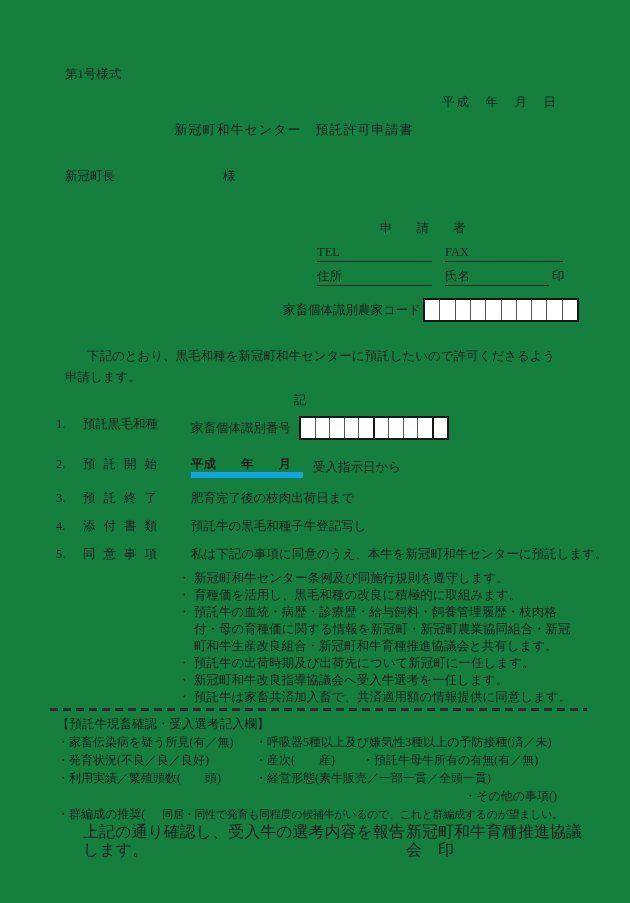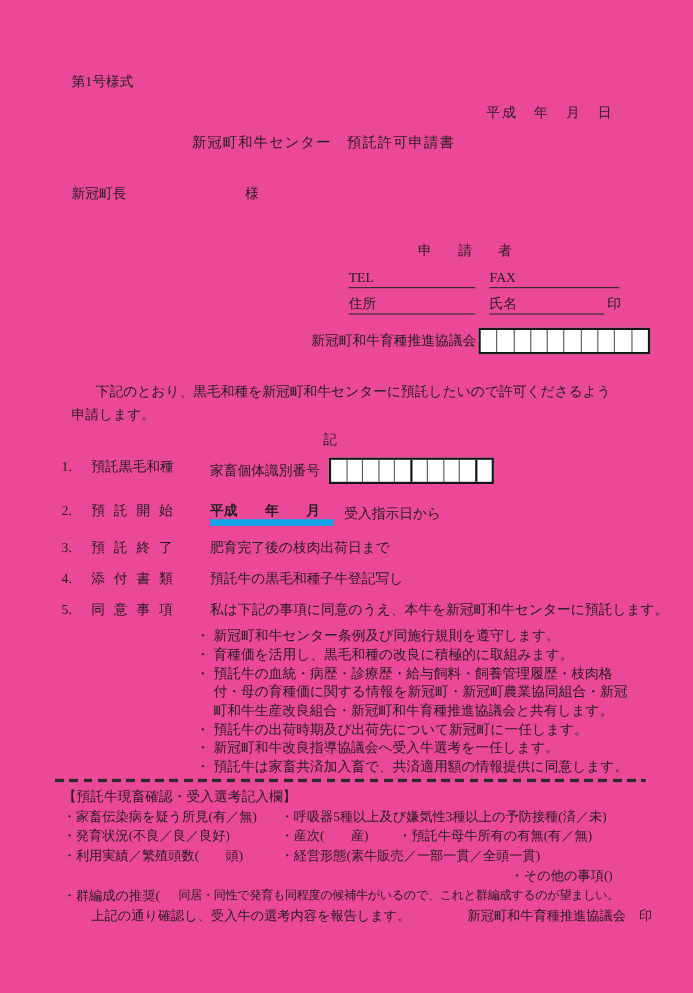--- a/index.html
+++ b/index.html
@@ -1,20 +1,20 @@
 <!DOCTYPE html>
 <html><head>
 <meta charset="utf-8">
 <style>
   html,body{margin:0;padding:0;background:#e8e8e8;}
   .page{
     position:relative;
     width:630px;height:903px;
     margin:0 auto;
-    background:#ec4899;
+    background:#15803d;
     font-family:"Liberation Serif","DejaVu Serif",serif;
     color:#1e1e1e;
     font-size:12.5px;
     line-height:16px;
     box-sizing:border-box;
     padding-top:66px;
     overflow:hidden;
   }
   .form-number{margin-left:65px;}
   .date-line{margin-top:12px;text-align:right;padding-right:72px;letter-spacing:2px;}
@@ -65,21 +65,21 @@
   .dashed{margin:2px 0 0 50px;width:537px;height:3px;
     background:repeating-linear-gradient(to right,#2b2b2b 0 8px,transparent 8px 13px);}
 
   
   .rv-head{margin-top:5px;margin-left:57px;line-height:17px;}
   .rv{display:flex;margin-left:57px;font-size:12px;line-height:18px;}
   .rv .w198{width:198px;flex:none;}
   .rv .w107{width:107px;flex:none;}
   .rv4{width:500px;justify-content:flex-end;}
   .rv5 .note{font-size:11px;margin-left:17px;letter-spacing:-0.3px;}
-  .confirm{display:flex;margin-left:83px;font-size:12px;line-height:18px;width:510px;}
+  .confirm{display:flex;margin-left:83px;font-size:16px;line-height:18px;width:510px;}
   .confirm .org{margin-left:auto;}
 </style>
 </head>
 <body>
 
 <div class="page">
 
   <div class="form-number">第1号様式</div>
   <div class="date-line">平成　年　月　日</div>
   <div class="title">新冠町和牛センター　預託許可申請書</div>
@@ -96,21 +96,21 @@
     <span class="fcell c2w"><span>FAX</span></span>
   </div>
 
   <div class="app-row r1">
     <span class="fcell c1"><span>住所</span></span>
     <span class="fcell c2"><span>氏名</span></span>
     <span class="seal">印</span>
   </div>
 
   <div class="farm-code-row">
-    <span>新冠町和牛育種推進協議会</span>
+    <span>家畜個体識別農家コード</span>
     <span class="codebox">
         <span class="cell"></span>
         <span class="cell"></span>
         <span class="cell"></span>
         <span class="cell"></span>
         <span class="cell"></span>
         <span class="cell"></span>
         <span class="cell"></span>
         <span class="cell"></span>
         <span class="cell"></span>

